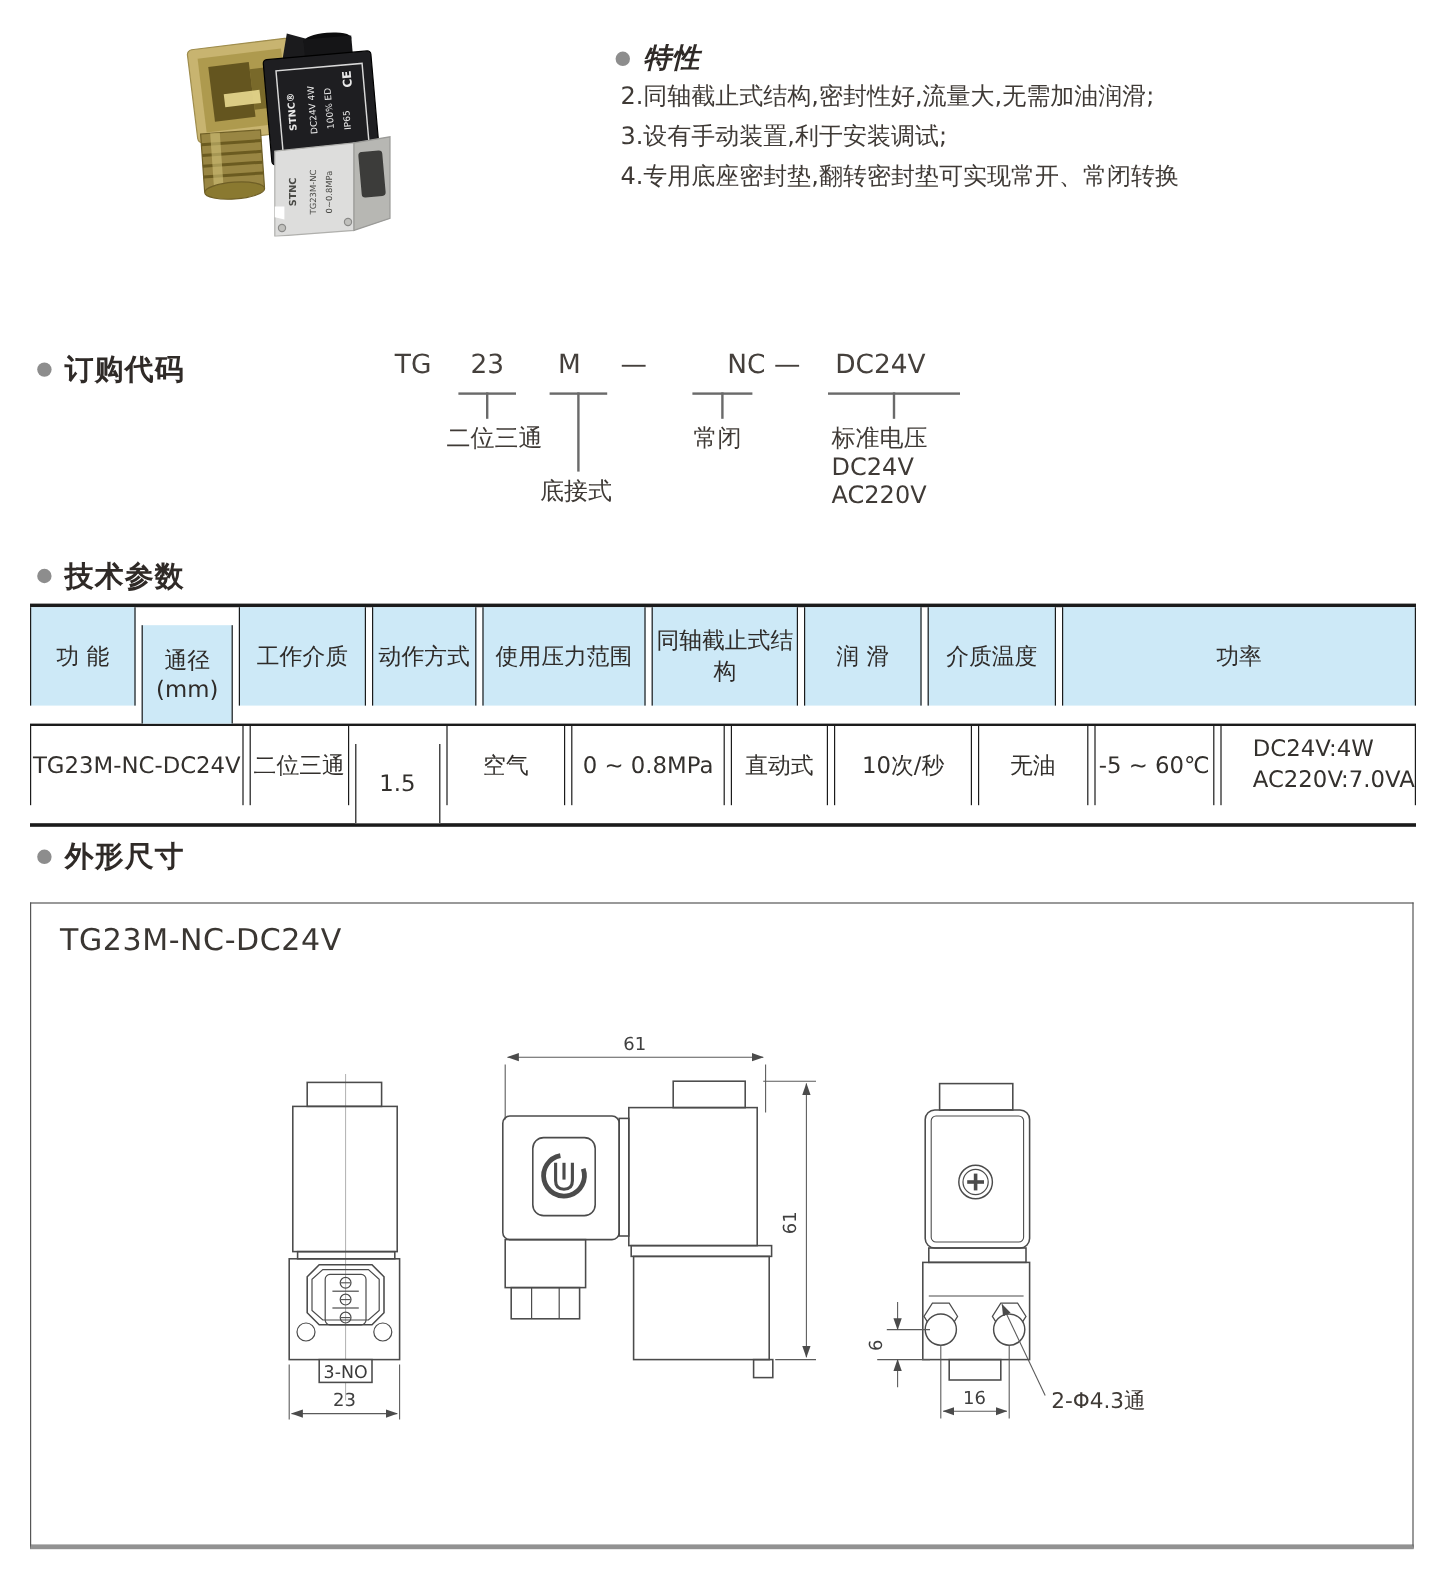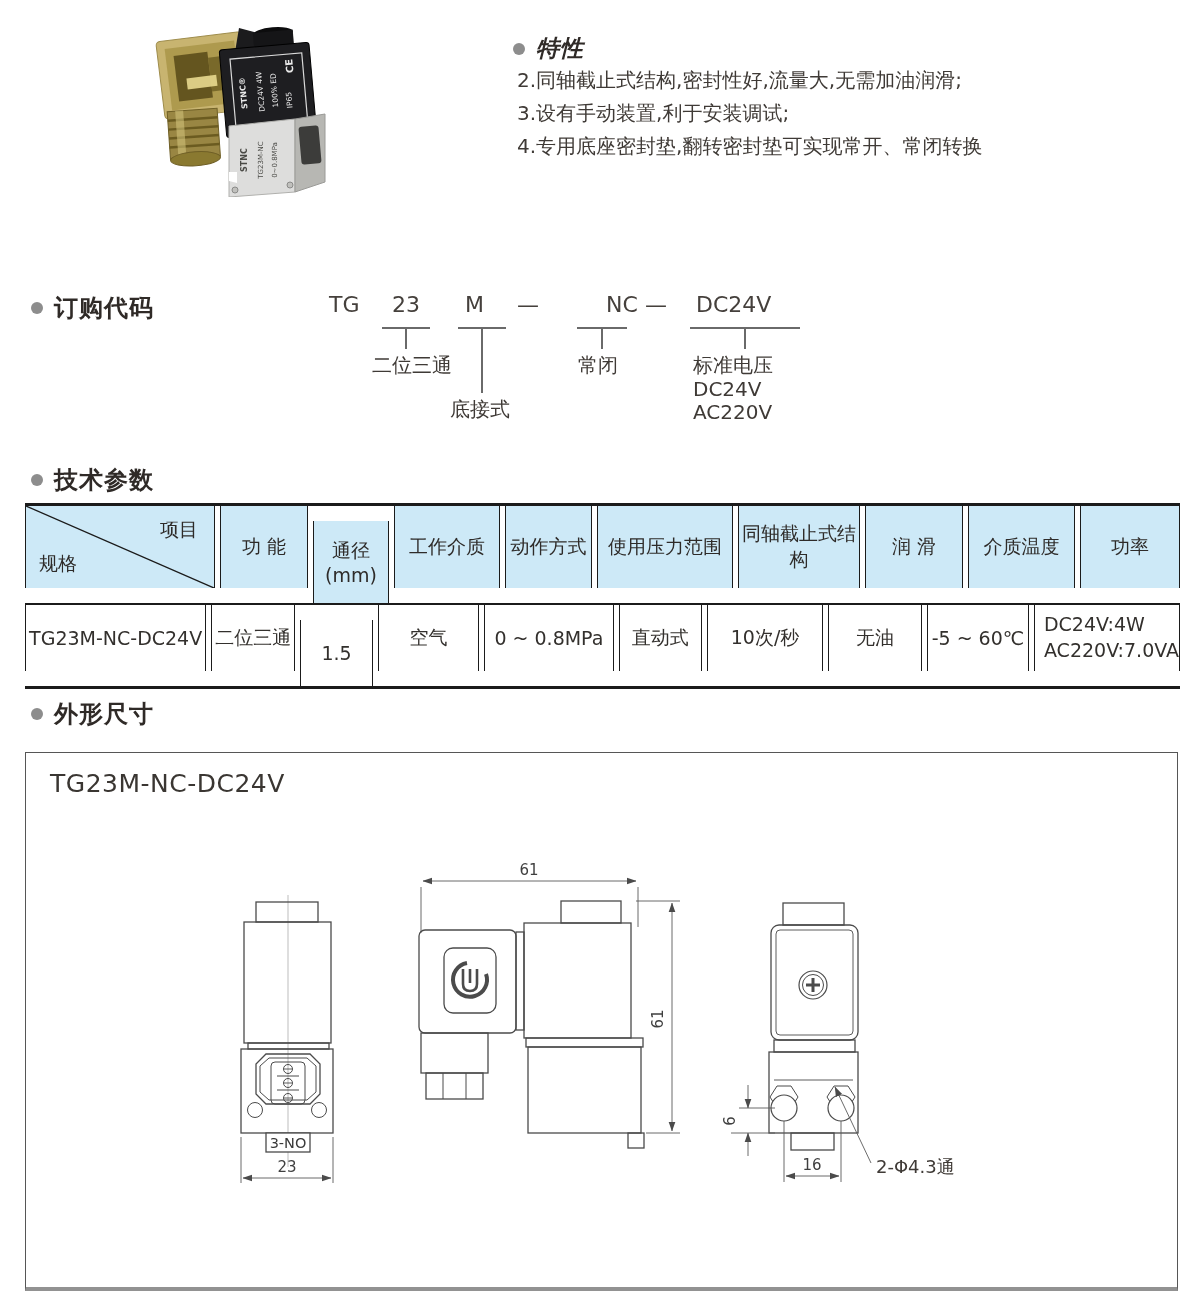--- a/index.html
+++ b/index.html
@@ -28,21 +28,21 @@
   .cell{border-left:1.2px solid #1b1b1b;border-right:1.2px solid #1b1b1b;box-sizing:border-box;
         display:flex;flex-direction:column;align-items:center;justify-content:center;text-align:center;}
   .thead .cell{background:#cde9f7;height:82px;font-size:19px;color:#2e2b29;}
   .tbody .cell{background:#ffffff;height:66px;font-size:19px;color:#33302d;}
   .c0{width:190px;}.c1{width:88px;}.c2{width:76px;margin-top:15px;}.c3{width:106px;}.c4{width:136px;}
   .c5{width:87px;}.c6{width:122px;}.c7{width:98px;}.c8{width:107px;}.c9{flex:1;}
   .diag{position:relative;}
   .diag svg.diagline{position:absolute;inset:0;width:100%;height:100%;}
   .diag .diag-top{position:absolute;top:11px;right:16px;}
   .diag .diag-bottom{position:absolute;bottom:11px;left:13px;}
-  .power-cell{align-items:flex-start;text-align:left;padding-left:9px;font-size:17.5px;line-height:1.35;}
+  .power-cell{align-items:flex-start;text-align:left;padding-left:26px;font-size:17.5px;line-height:1.35;}
   
   .dims-box{position:absolute;left:25px;top:752px;width:1153px;height:539px;box-sizing:border-box;
             border:1.5px solid #565656;border-bottom:4px solid #929292;background:#fff;}
   .dims-model{position:absolute;left:24px;top:16px;font-size:25px;color:#3a3632;letter-spacing:0.5px;}
   .dims-svg{position:absolute;left:0;top:0;}
   svg text{font-family:"DejaVu Sans","Liberation Sans",sans-serif;}
 </style>
 </head>
 <body>
 
@@ -134,27 +134,20 @@
   <span class="code-label" style="left:693px;top:400px;">AC220V</span>
 </div>
 
 <div class="sec-head" style="left:31px;top:464px;">
   <div class="dot"></div>
   <h2>技术参数</h2>
 </div>
 
 <div class="ptable">
   <div class="trow thead">
-    <div class="cell c0 diag">
-      <svg class="diagline" viewBox="0 0 100 100" preserveAspectRatio="none">
-        <line x1="0" y1="0" x2="100" y2="100" stroke="#1b1b1b" stroke-width="1.3" vector-effect="non-scaling-stroke"></line>
-      </svg>
-      <span class="diag-top">项目</span>
-      <span class="diag-bottom">规格</span>
-    </div>
     <div class="cell c1">
       <div>功 能</div>
         <div></div>
     </div>
     <div class="cell c2">
       <div>通径</div>
         <div>(mm)</div>
     </div>
     <div class="cell c3">
       <div>工作介质</div>

